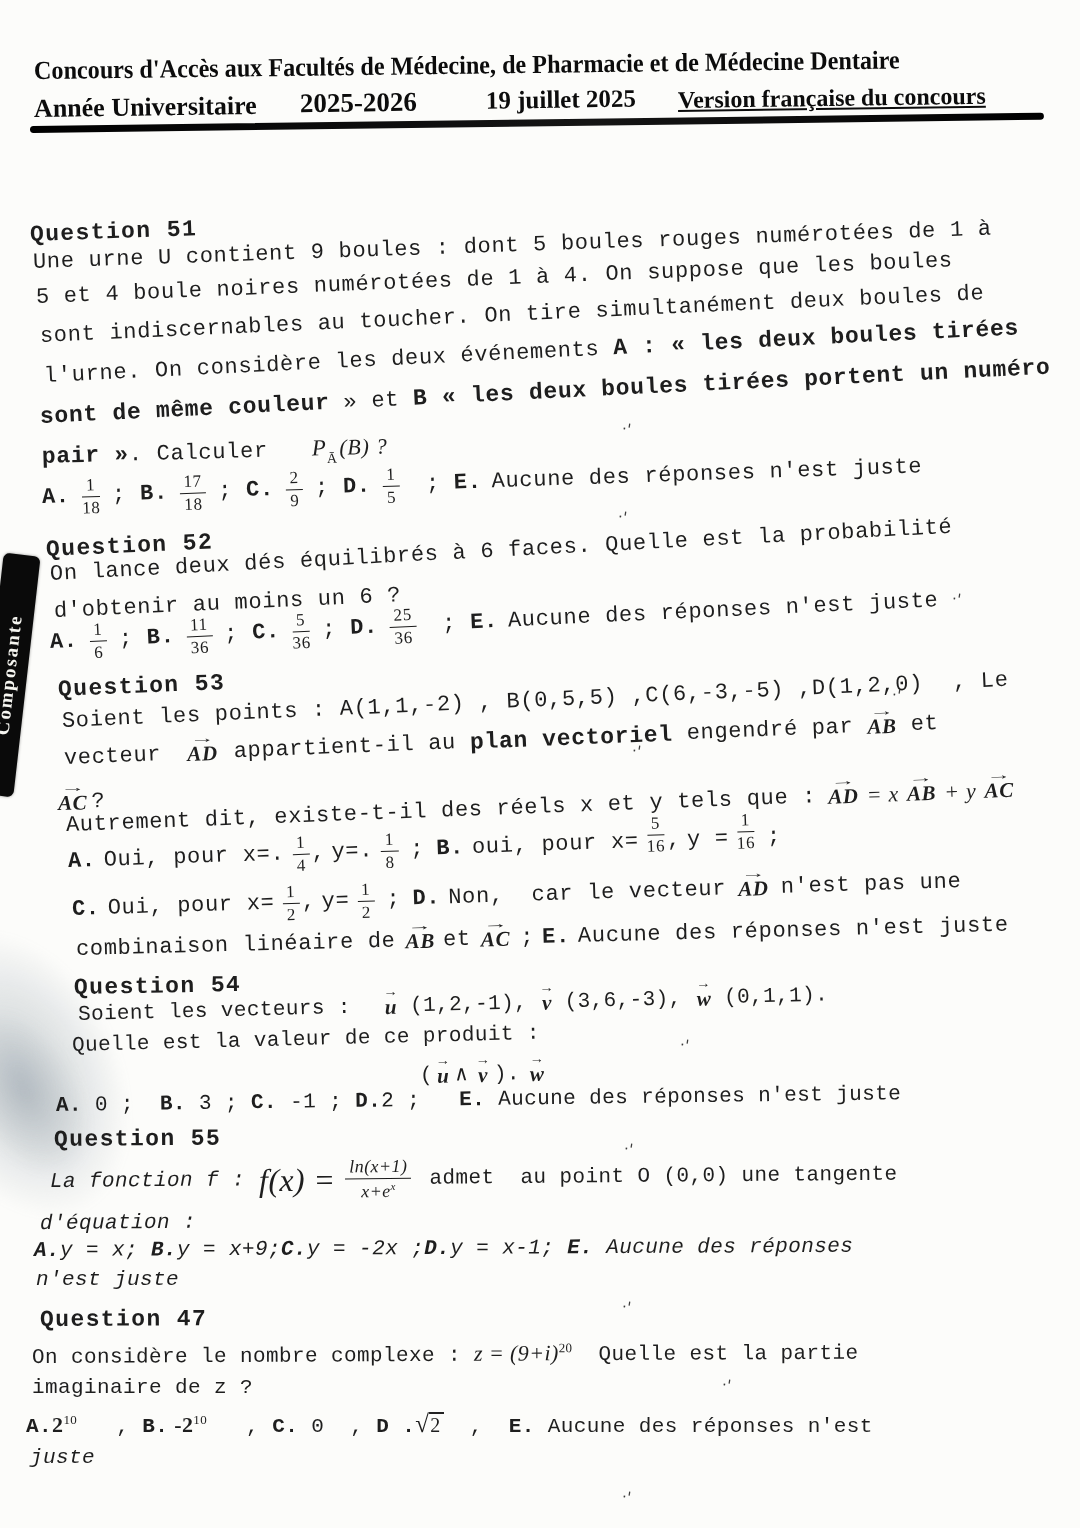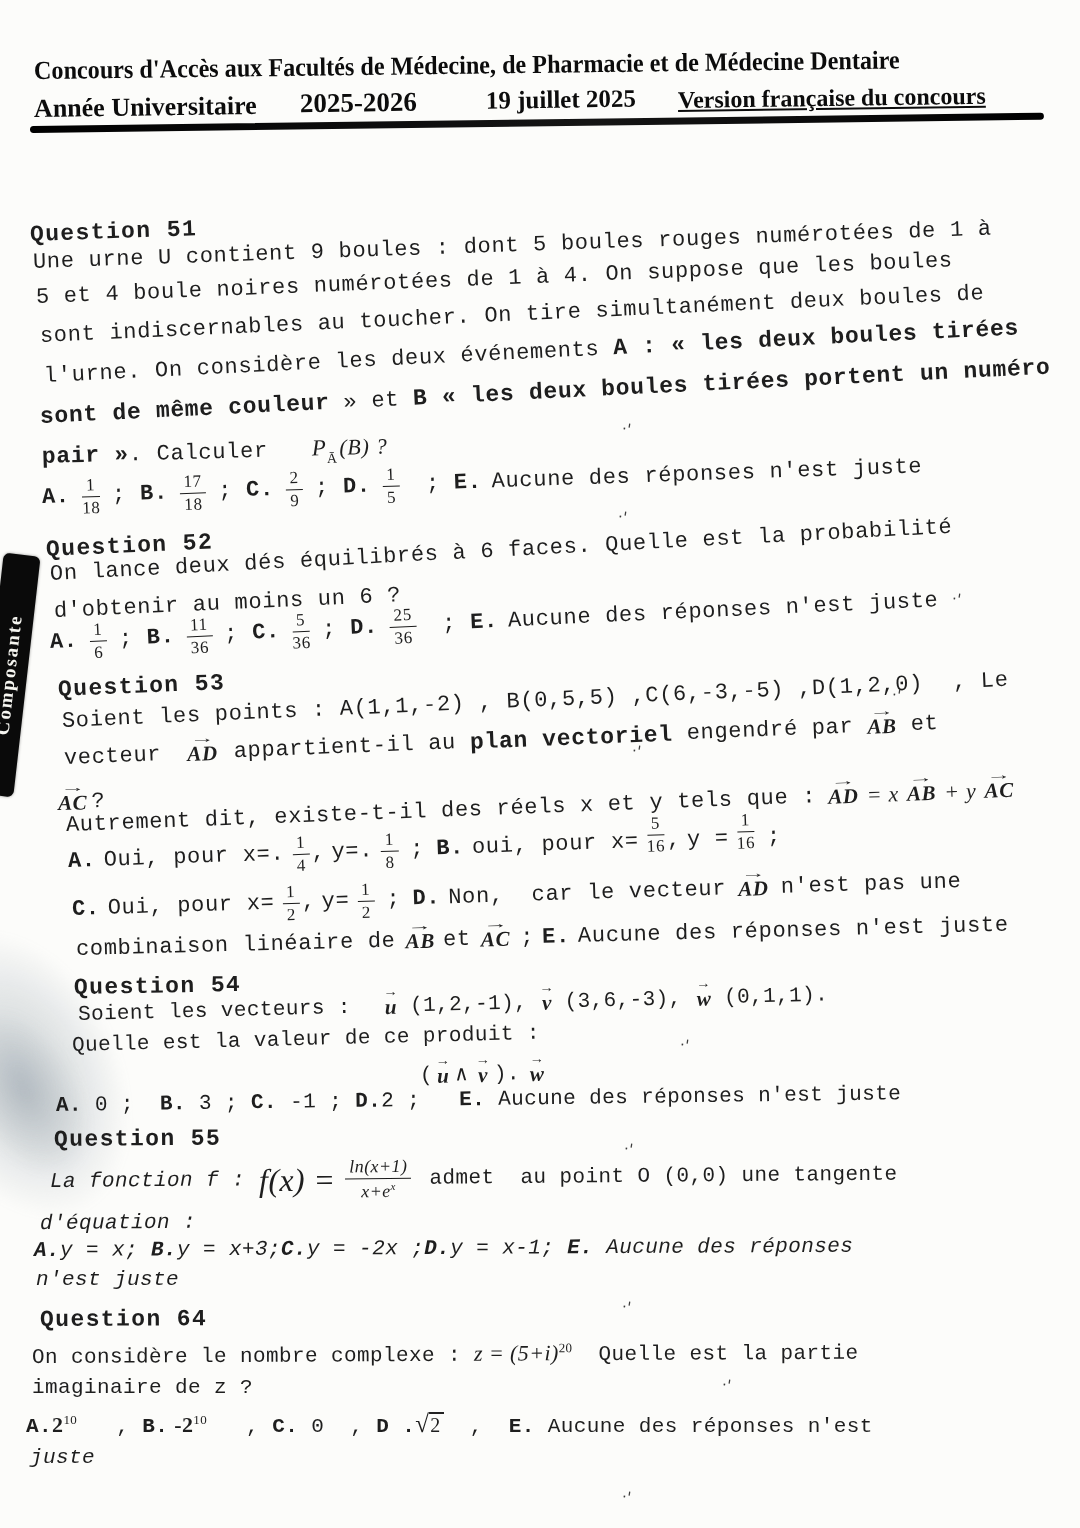--- a/index.html
+++ b/index.html
@@ -234,25 +234,25 @@
 
   <div>
     <div class="ln qtitle" style="left:54px;top:1126px;transform:rotate(-0.5deg);">Question 55</div>
     <div class="ln sm frow" style="left:50px;top:1156px;height:52px;transform:rotate(-0.5deg);">
       <span class="it mr14">La fonction f :</span>
       <span class="mi mr6" style="font-size:32px;">f(x) =</span>
       <span class="frac big" style="margin:0 4px;"><span class="fn mi" style="font-size:18px;">ln(x+1)</span><span class="fd"><span class="mi" style="font-size:18px;">x+e</span><sup class="sp" style="font-size:11px;font-weight:normal;font-style:italic;">x</sup></span></span>
       <span class="ml14">admet  au point O (0,0) une tangente</span>
     </div>
     <div class="ln sm it" style="left:40px;top:1210px;transform:rotate(-0.5deg);">d'équation :</div>
-    <div class="ln sm it" style="left:34px;top:1237px;transform:rotate(-0.3deg);"><span class="b">A.</span><span>y = x; </span><span class="b">B.</span><span>y = x+3;</span><span class="b">C.</span><span>y = -2x ;</span><span class="b">D.</span><span>y = x-1; </span><span class="b">E.</span><span> Aucune des réponses</span></div>
+    <div class="ln sm it" style="left:34px;top:1237px;transform:rotate(-0.3deg);"><span class="b">A.</span><span>y = x; </span><span class="b">B.</span><span>y = x+9;</span><span class="b">C.</span><span>y = -2x ;</span><span class="b">D.</span><span>y = x-1; </span><span class="b">E.</span><span> Aucune des réponses</span></div>
     <div class="ln sm it" style="left:36px;top:1266px;font-family:Liberation Mono, monospace;">n'est juste</div>
   </div>
 
   <div>
-    <div class="ln qtitle" style="left:40px;top:1306px;transform:rotate(-0.3deg);">Question 64</div>
-    <div class="ln sm" style="left:32px;top:1337px;transform:rotate(-0.3deg);"><span>On considère le nombre complexe : </span><span class="mi">z = (5+i)</span><sup class="sp">20</sup><span>  Quelle est la partie</span></div>
+    <div class="ln qtitle" style="left:40px;top:1306px;transform:rotate(-0.3deg);">Question 47</div>
+    <div class="ln sm" style="left:32px;top:1337px;transform:rotate(-0.3deg);"><span>On considère le nombre complexe : </span><span class="mi">z = (9+i)</span><sup class="sp">20</sup><span>  Quelle est la partie</span></div>
     <div class="ln sm" style="left:32px;top:1374px;">imaginaire de z ?</div>
     <div class="ln sm" style="left:26px;top:1406px;height:32px;"><span class="b">A.</span><span class="msb">2</span><sup class="sp">10</sup><span>   , </span><span class="b">B.</span><span class="msb"> -2</span><sup class="sp">10</sup><span>   , </span><span class="b">C.</span><span> 0  , </span><span class="b">D .</span><span class="rsign">√</span><span class="rval">2</span><span>  ,  </span><span class="b">E.</span><span> Aucune des réponses n'est</span></div>
     <div class="ln sm it" style="left:30px;top:1444px;">juste</div>
   </div>
 
 </div>
 
 </body></html>

